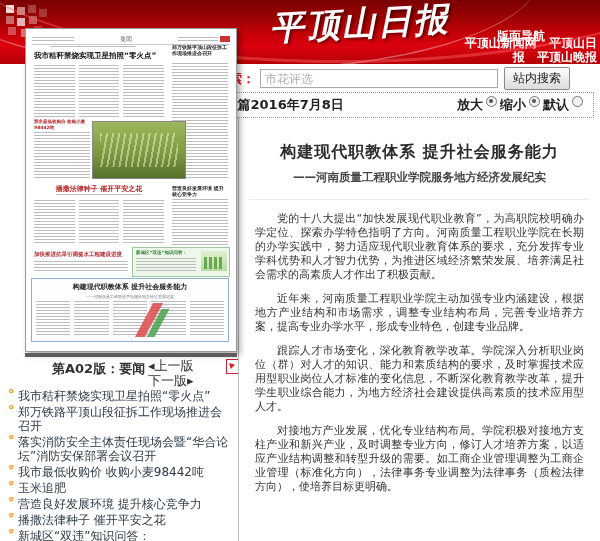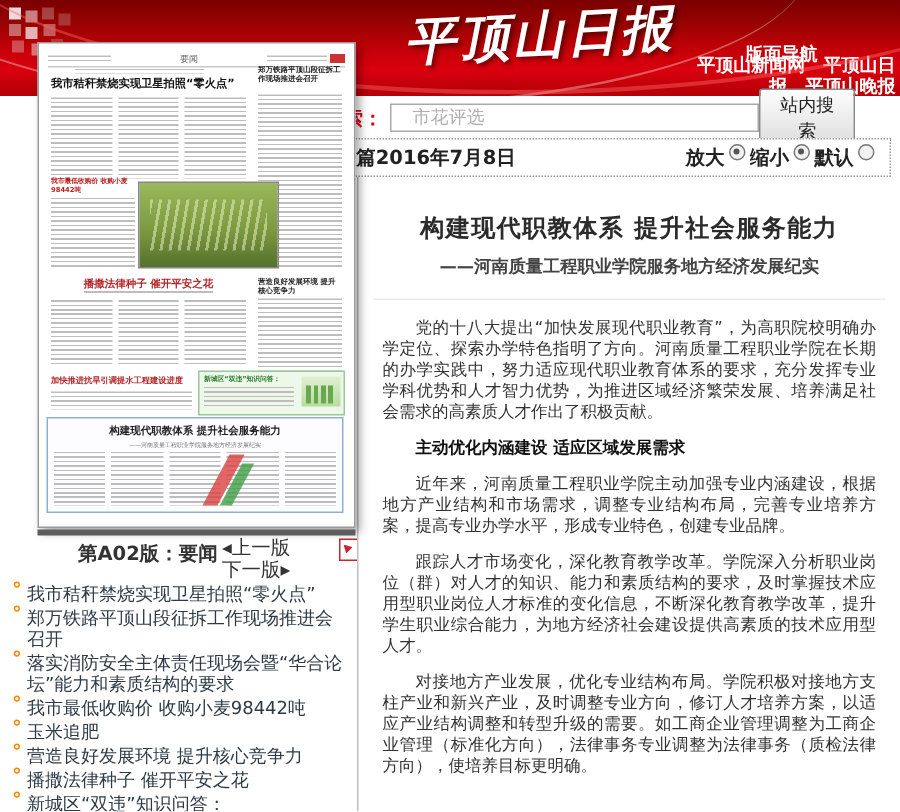--- a/index.html
+++ b/index.html
@@ -23,22 +23,22 @@
   .logo-sub{position:absolute;left:287px;top:45px;color:#fff;font-weight:bold;font-size:13px;
     letter-spacing:1.5px;text-shadow:1px 1px 1px rgba(0,0,0,.4);}
   .nav-link{position:absolute;right:55px;top:28px;color:#fff;font-size:12px;font-weight:bold;cursor:pointer;}
   .site-links{position:absolute;right:3px;top:36px;width:150px;text-align:right;color:#fff;
     font-size:12px;font-weight:bold;line-height:14px;}
   .site-links span{margin-left:8px;cursor:pointer;}
 
   
   .search-row{position:absolute;left:190px;top:66px;width:408px;height:25px;display:flex;align-items:center;}
   .search-label{color:#e60012;font-weight:bold;font-size:13px;margin-right:5px;white-space:nowrap;}
-  .search-input{width:228px;height:15px;border:1px solid #a9a9a9;font-size:12px;padding:1px 14px;color:#7f1d1d;
-    font-family:Liberation Serif, serif;}
+  .search-input{width:228px;height:15px;border:1px solid #a9a9a9;font-size:12px;padding:1px 4px;color:#7f1d1d;
+    font-family:Liberation Sans, sans-serif;}
   .search-input::placeholder{color:#b0b0b0;}
   .search-btn{margin-left:auto;margin-right:28px;font-size:12px;padding:2px 8px;color:#222;
     background:linear-gradient(180deg,#fdfdfd,#dcdcdc);border:1px solid #8a8a8a;border-radius:2px;cursor:pointer;
     font-family:"DejaVu Sans","Liberation Sans",sans-serif;}
 
   
   .toolbar{position:absolute;left:192px;top:92px;width:400px;height:24px;border:1px dotted #999;
     background:#fff;display:flex;align-items:center;font-size:13px;font-weight:bold;color:#222;}
   .tb-prev{margin-left:12px;cursor:pointer;white-space:nowrap;}
   .tb-date{flex:1;}
@@ -209,35 +209,34 @@
     <span class="pg-nav">
       <span>◂上一版</span>
       <span>下一版▸</span>
     </span>
     <span class="pdf-icon"></span>
   </div>
 
   <ul class="article-list">
     <li>我市秸秆禁烧实现卫星拍照“零火点”</li>
     <li>郑万铁路平顶山段征拆工作现场推进会召开</li>
-    <li>落实消防安全主体责任现场会暨“华合论坛”能力和素质结构的要求</li>
+    <li>落实消防安全主体责任现场会暨“华合论坛”消防安保部署会议召开</li>
     <li>我市最低收购价 收购小麦98442吨</li>
     <li>玉米追肥</li>
     <li>营造良好发展环境 提升核心竞争力</li>
     <li>播撒法律种子 催开平安之花</li>
     <li>新城区“双违”知识问答：</li>
 
   </ul>
 
   <div class="panel">
     <div class="a-title">构建现代职教体系 提升社会服务能力</div>
     <div class="a-sub">——河南质量工程职业学院服务地方经济发展纪实</div>
     <hr class="a-hr">
     <div class="a-body">
       <p class="para">党的十八大提出“加快发展现代职业教育”，为高职院校明确办学定位、探索办学特色指明了方向。河南质量工程职业学院在长期的办学实践中，努力适应现代职业教育体系的要求，充分发挥专业学科优势和人才智力优势，为推进区域经济繁荣发展、培养满足社会需求的高素质人才作出了积极贡献。</p>
-      <p class="subhead">主动优化内涵建设 适应区域发展需求</p>
       <p class="para">近年来，河南质量工程职业学院主动加强专业内涵建设，根据地方产业结构和市场需求，调整专业结构布局，完善专业培养方案，提高专业办学水平，形成专业特色，创建专业品牌。</p>
       <p class="para">跟踪人才市场变化，深化教育教学改革。学院深入分析职业岗位（群）对人才的知识、能力和素质结构的要求，及时掌握技术应用型职业岗位人才标准的变化信息，不断深化教育教学改革，提升学生职业综合能力，为地方经济社会建设提供高素质的技术应用型人才。</p>
       <p class="para">对接地方产业发展，优化专业结构布局。学院积极对接地方支柱产业和新兴产业，及时调整专业方向，修订人才培养方案，以适应产业结构调整和转型升级的需要。如工商企业管理调整为工商企业管理（标准化方向），法律事务专业调整为法律事务（质检法律方向），使培养目标更明确。</p>
     </div>
   </div>
 
 </div>
 
 </body></html>

